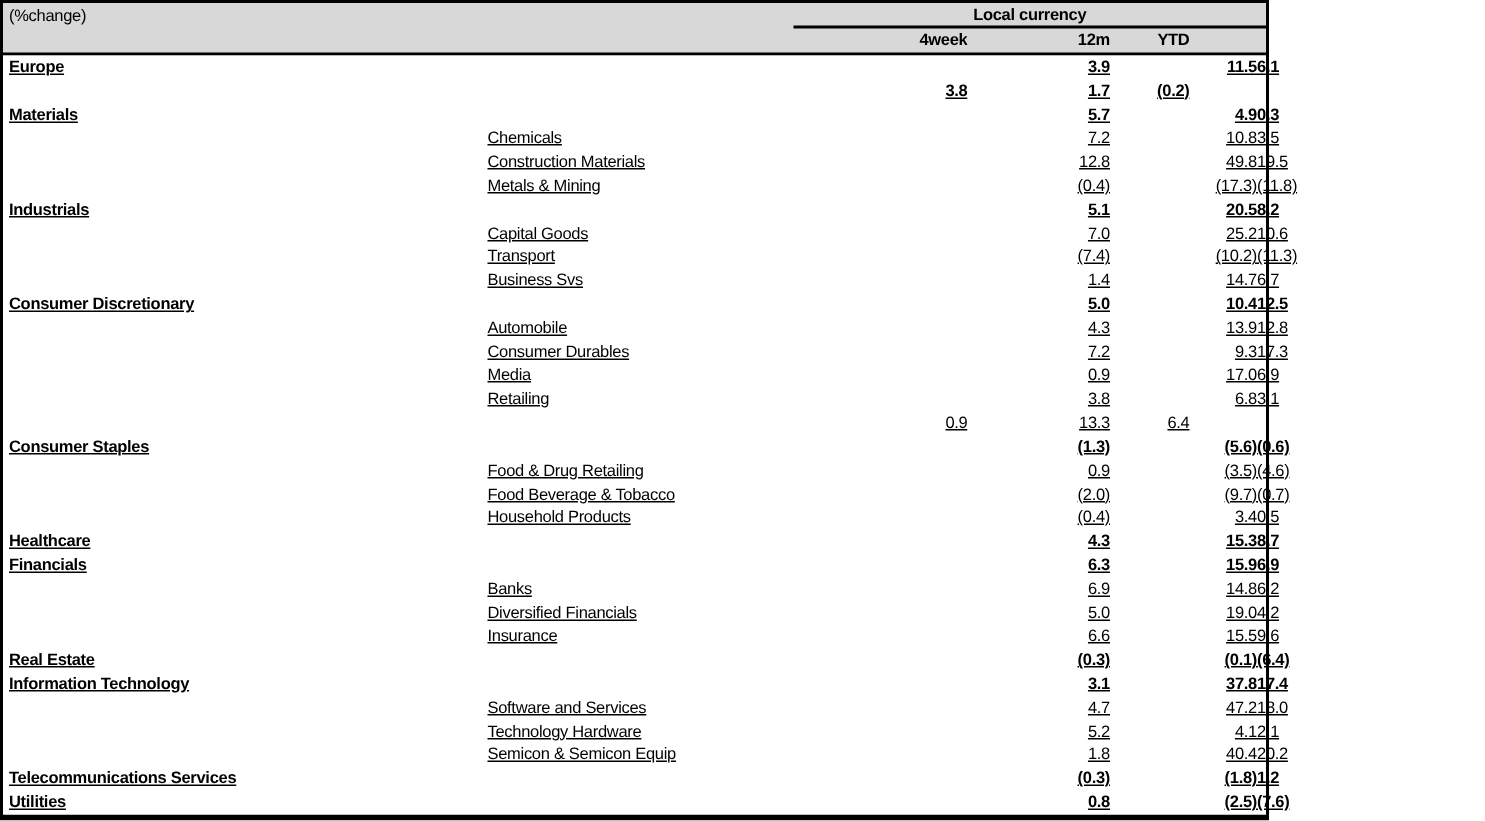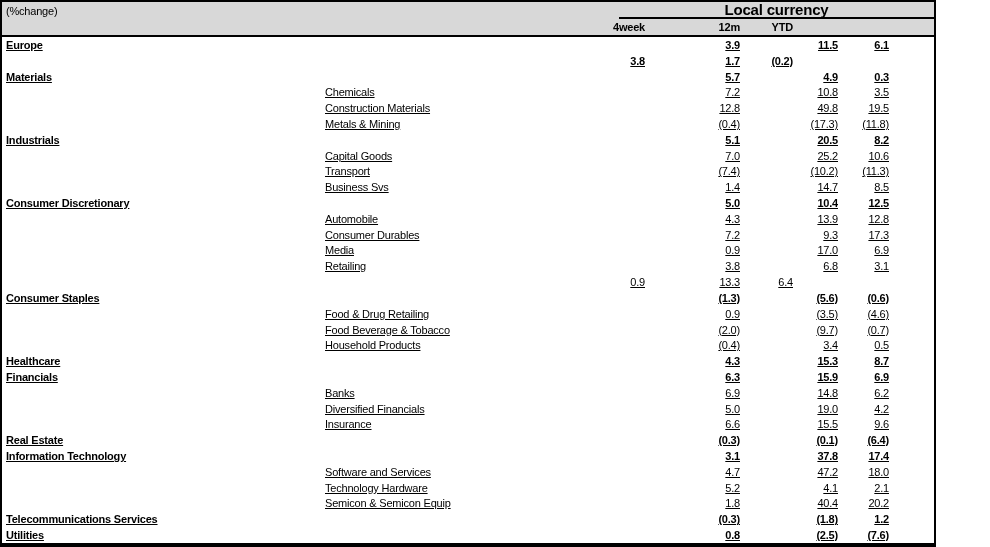--- a/index.html
+++ b/index.html
@@ -3,21 +3,21 @@
 <meta charset="utf-8">
 <style>
   * { margin: 0; padding: 0; box-sizing: border-box; }
   html, body {
     width: 990px; height: 547px;
     background: #ffffff;
     font-family: "Liberation Sans", sans-serif;
     overflow: hidden;
   }
   .sheet {
-    width: 936px; height: 547px;
+    width: 846px; height: 547px;
     background: #ffffff;
     border-left: 2px solid #000;
     border-right: 2px solid #000;
     border-top: 2px solid #000;
     border-bottom: 4px solid #000;
     display: flex;
     flex-direction: column;
   }
   
   .thead {
@@ -37,21 +37,21 @@
     color: #000;
   }
   .lc-wrap {
     margin-left: auto;
     width: 315px;
     height: 100%;
     border-bottom: 2px solid #000;
     display: flex;
     align-items: center;
     justify-content: center;
-    font-size: 15px;
+    font-size: 11px;
     font-weight: bold;
     letter-spacing: -0.2px;
   }
   .h-row2 {
     display: grid;
     grid-template-columns: 643px 95px 98px 1fr;
     height: 16px;
     align-items: center;
   }
   
@@ -159,21 +159,21 @@
     <span class="cell label-cell">Transport</span>
     <span class="cell num c2">(7.4)</span>
     <span class="cell num c3">(10.2)</span>
     <span class="cell num c4">(11.3)</span>
   </div>
 
   <div class="row sub">
     <span class="cell label-cell">Business Svs</span>
     <span class="cell num c2">1.4</span>
     <span class="cell num c3">14.7</span>
-    <span class="cell num c4">8.5</span>
+    <span class="cell num c4">6.7</span>
   </div>
 
   <div class="row main">
     <span class="cell label-cell">Consumer Discretionary</span>
     <span class="cell num c2">5.0</span>
     <span class="cell num c3">10.4</span>
     <span class="cell num c4">12.5</span>
   </div>
 
   <div class="row sub">

